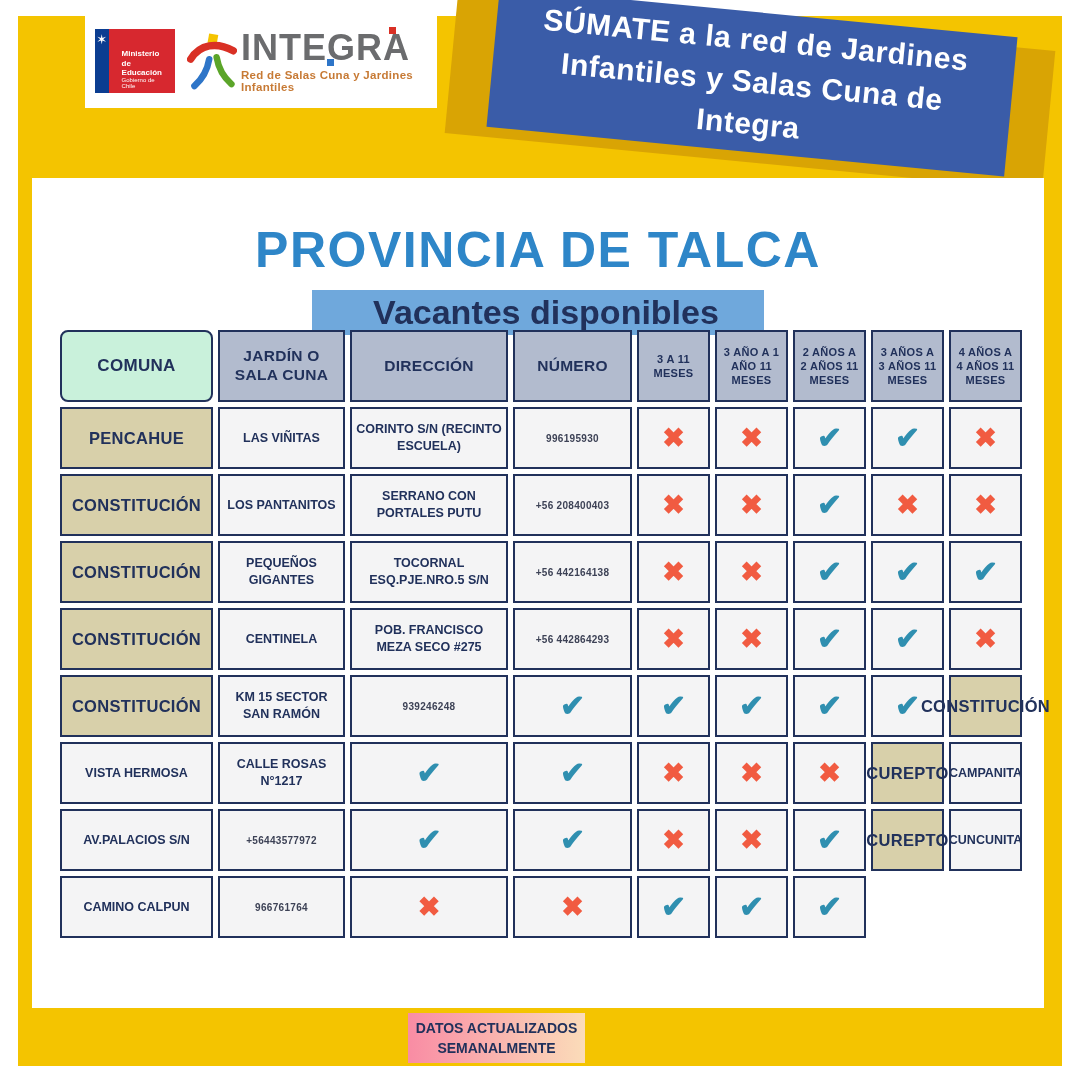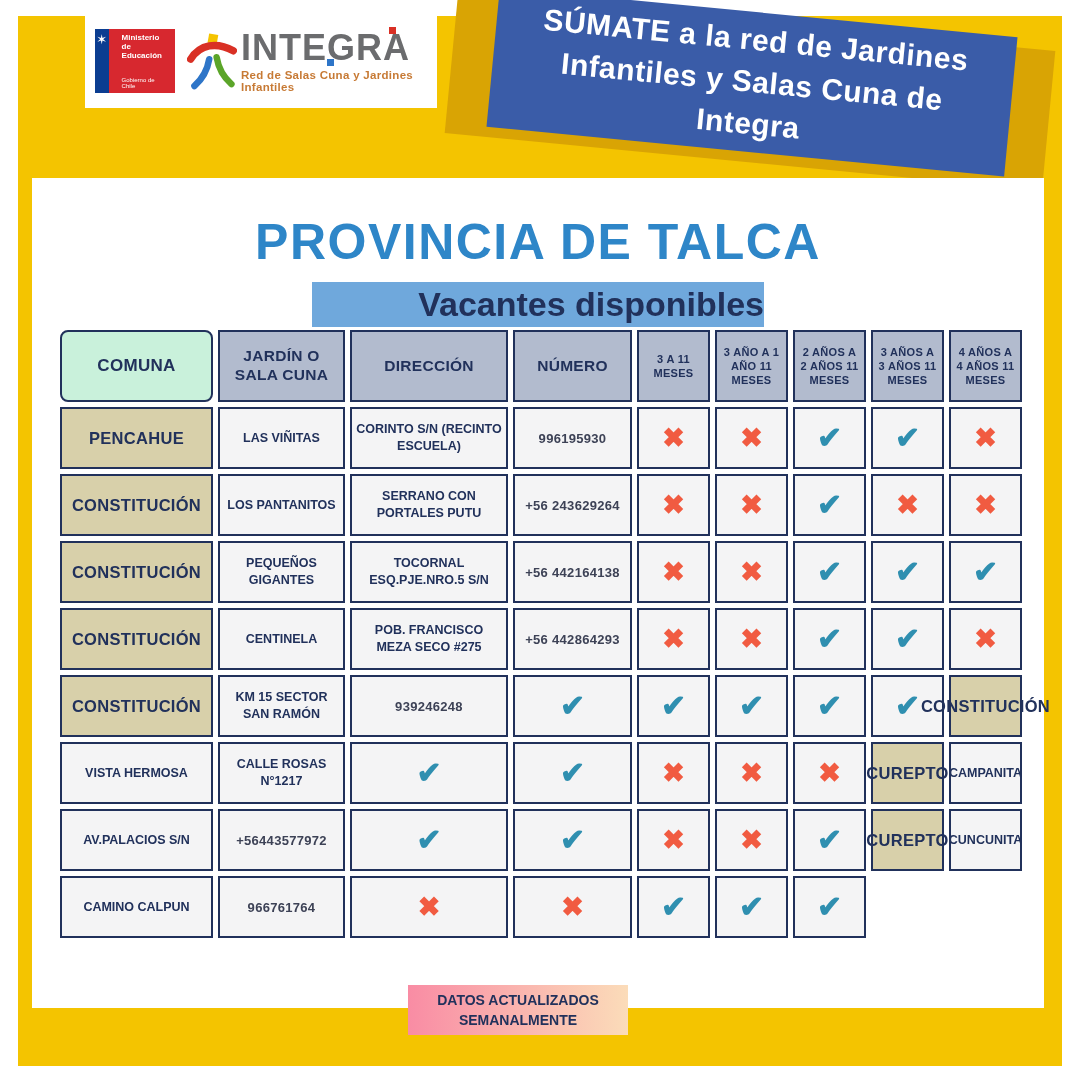--- a/index.html
+++ b/index.html
@@ -15,63 +15,63 @@
 
   
   .card{position:absolute;left:32px;top:178px;width:1012px;height:830px;background:#ffffff;}
 
   
   .logo-card{position:absolute;left:85px;top:14px;width:352px;height:94px;background:#ffffff;
              display:flex;align-items:center;gap:12px;padding:0 10px;box-sizing:border-box;}
   .gov-logo{display:flex;width:80px;height:64px;flex:none;}
   .gov-left{width:26px;background:var(--gov-blue,#0B3D91);display:flex;align-items:flex-start;justify-content:center;}
   .gov-emblem{color:#fff;font-size:13px;line-height:1;margin-top:4px;}
-  .gov-right{flex:1;background:var(--gov-red,#D7282F);display:flex;flex-direction:column;justify-content:space-between;padding:4px 13px;box-sizing:border-box;}
+  .gov-right{flex:1;background:var(--gov-red,#D7282F);display:flex;flex-direction:column;justify-content:flex-end;padding:4px 13px;box-sizing:border-box;}
   .gov-min{color:#fff;font-size:8px;font-weight:bold;line-height:1.15;}
   .gov-gob{color:#fff;font-size:6px;}
   .integra{display:flex;align-items:center;gap:4px;}
   .integra-figure{flex:none;}
   .integra-text{display:flex;flex-direction:column;}
   .integra-word{position:relative;font-size:36px;font-weight:bold;color:var(--integra-gray,#6B6C6E);
                 letter-spacing:1px;line-height:1;}
   .sq{position:absolute;width:7px;height:7px;}
   .sq-blue{background:var(--integra-blue,#2E75C8);left:86px;bottom:0;}
   .sq-red{background:var(--integra-red,#D93025);left:148px;top:-3px;}
   .integra-tag{font-size:11.5px;font-weight:bold;color:var(--integra-orange,#C77A35);margin-top:3px;letter-spacing:0.3px;}
 
   
   .banner{position:absolute;left:492px;top:12px;width:520px;height:140px;background:var(--banner-blue,#3A5CA8);
           transform:rotate(5.5deg);display:flex;align-items:center;justify-content:center;}
   .banner-text{color:#ffffff;font-weight:bold;font-size:30px;text-align:center;line-height:1.4;letter-spacing:0.5px;}
 
   
-  .title{margin:0;padding-top:38px;text-align:center;font-size:50px;font-weight:bold;
+  .title{margin:8px;padding-top:38px;text-align:center;font-size:50px;font-weight:bold;
          color:var(--title-blue,#2E86C8);letter-spacing:1.5px;line-height:1.05;}
   .subtitle-wrap{width:452px;margin:13px auto 0;background:var(--subtitle-bg,#6FA8DC);padding:3px 0;}
-  .subtitle{text-align:right;font-size:34px;font-weight:bold;color:var(--navy,#21315B);margin:0;padding-left:16px;}
+  .subtitle{text-align:center;font-size:34px;font-weight:bold;color:var(--navy,#21315B);margin:0;padding-left:16px;}
 
   
   .vtable{position:absolute;left:28px;top:152px;display:grid;
           grid-template-columns:153px 127px 158px 119px 73px 73px 73px 73px 73px;gap:5px;}
   .cell{display:flex;align-items:center;justify-content:center;border:2px solid var(--navy,#21315B);
         box-sizing:border-box;text-align:center;padding:2px 4px;}
   .th{height:72px;background:var(--header-bg,#B2BBCE);color:var(--navy,#21315B);font-weight:bold;
       font-size:15.5px;line-height:1.2;letter-spacing:0.3px;}
   .th-comuna{background:var(--mint,#C9F1DB);font-size:17px;border-radius:8px;}
   .th-age{font-size:11px;line-height:1.3;}
   .td{height:62px;background:var(--cell-bg,#F4F4F5);color:var(--navy,#21315B);}
   .td-comuna{background:var(--tan,#D8D0AA);font-weight:bold;font-size:16.5px;letter-spacing:0.3px;text-align:right;}
   .td-name,.td-addr{font-weight:bold;font-size:12.5px;line-height:1.35;}
-  .td-num{font-size:13px;font-weight:600;color:#3D4256;letter-spacing:0.3px;}
+  .td-num{font-size:10px;font-weight:600;color:#3D4256;letter-spacing:0.3px;}
   .td-mark{font-size:30px;line-height:1;}
   .mark-yes{color:var(--check,#2F8FB0);font-weight:bold;}
   .mark-no{color:var(--cross,#F15B41);font-size:27px;font-weight:bold;}
 
   
-  .footer{position:absolute;left:408px;top:985px;width:220px;height:50px;
+  .footer{position:absolute;left:408px;top:1013px;width:177px;height:50px;
           background:linear-gradient(90deg,var(--footer-pink,#F98CA4),var(--footer-peach,#FBDCB9));
           display:flex;align-items:center;justify-content:center;text-align:center;
           font-weight:bold;font-size:14px;color:var(--navy,#21315B);line-height:1.45;}
   .footer-inner{width:190px;}
 </style>
 </head>
 <body>
 
 <div class="poster">
 
@@ -107,21 +107,21 @@
         </div>
         <div class="cell td td-mark">
           <span class="mark-yes">✔</span>
         </div>
         <div class="cell td td-mark">
           <span class="mark-no">✖</span>
         </div>
         <div class="cell td td-comuna">CONSTITUCIÓN</div>
         <div class="cell td td-name">LOS PANTANITOS</div>
         <div class="cell td td-addr">SERRANO CON PORTALES PUTU</div>
-        <div class="cell td td-num">+56 243629264</div>
+        <div class="cell td td-num">+56 208400403</div>
         <div class="cell td td-mark">
           <span class="mark-no">✖</span>
         </div>
         <div class="cell td td-mark">
           <span class="mark-no">✖</span>
         </div>
         <div class="cell td td-mark">
           <span class="mark-yes">✔</span>
         </div>
         <div class="cell td td-mark">

